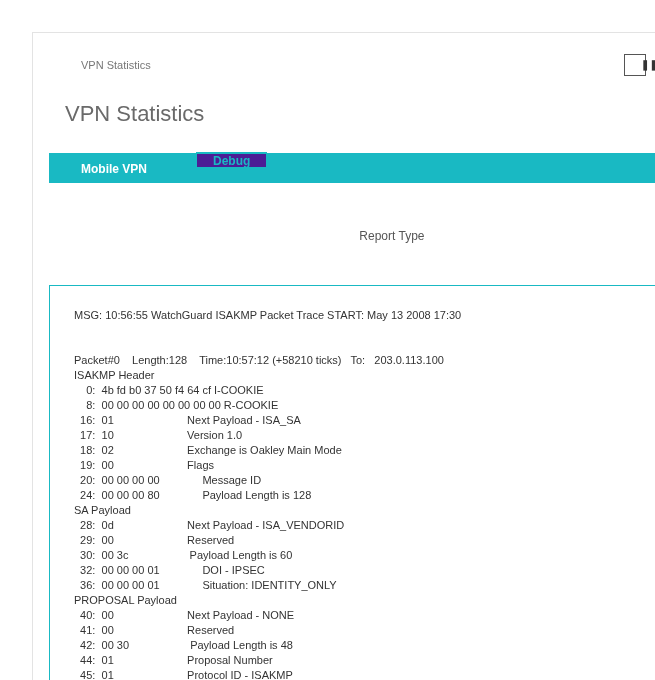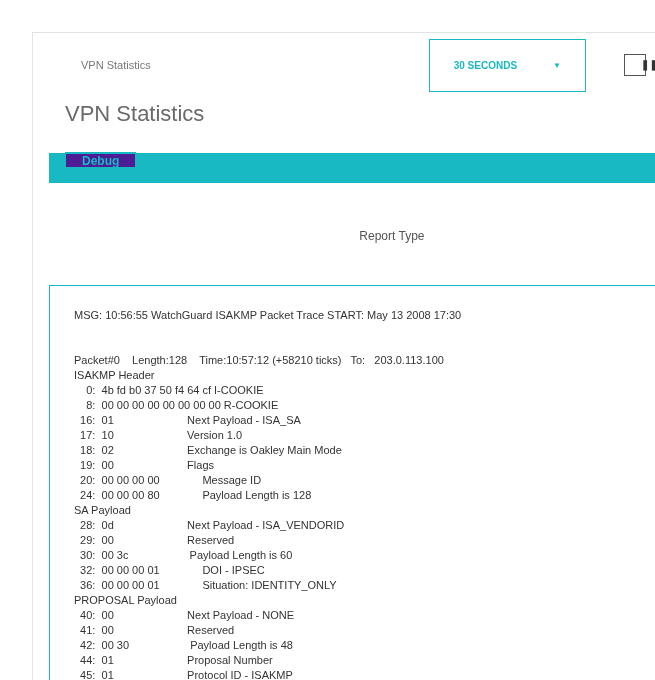--- a/index.html
+++ b/index.html
@@ -148,32 +148,29 @@
     background: #e6e6e6;
     height: 16px;
     border: 1px solid #c9c9c9;
   }
 </style>
 </head>
 <body>
 
 <div class="topbar">
   <div class="topbar-left">VPN Statistics</div>
-  <button class="refresh-btn">
-    <span>30 SECONDS</span>
-    <span class="caret">▼</span>
-  </button>
   <button class="pause-btn">
     <span>❚❚</span>
   </button>
 </div>
 
 <h1 class="page-title">VPN Statistics</h1>
 
 <div class="tabbar">
+  <div class="tab">Mobile VPN</div>
   <div class="tab active">Debug</div>
 </div>
 
 <div class="report-row">
   <div class="report-label">Report Type</div>
 </div>
 
 <div class="trace-wrap">
   <div class="trace" id="trace">MSG: 10:56:55 WatchGuard ISAKMP Packet Trace START: May 13 2008 17:30
 

